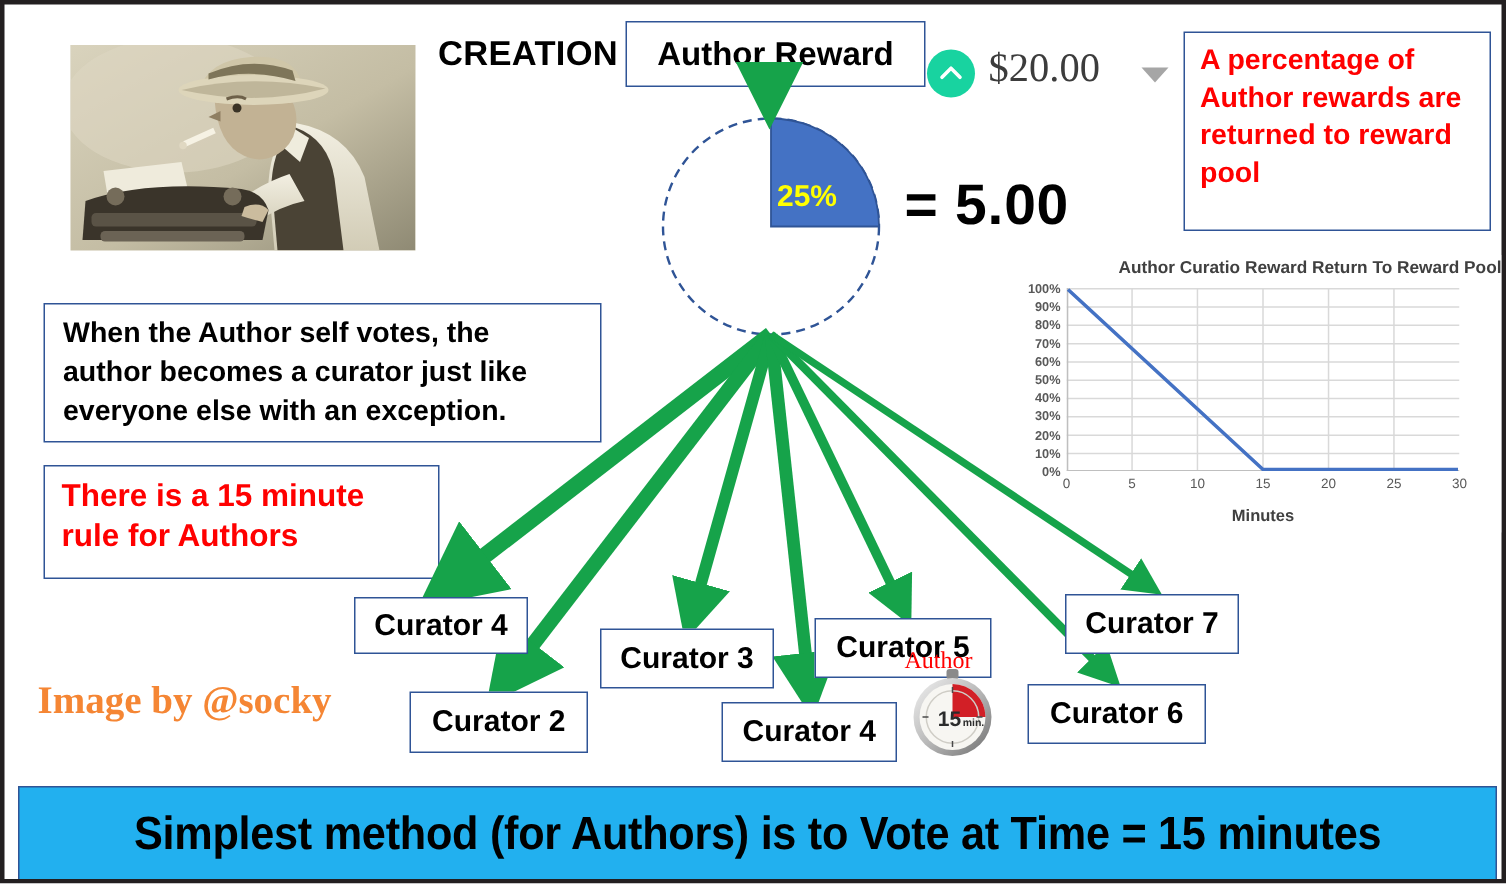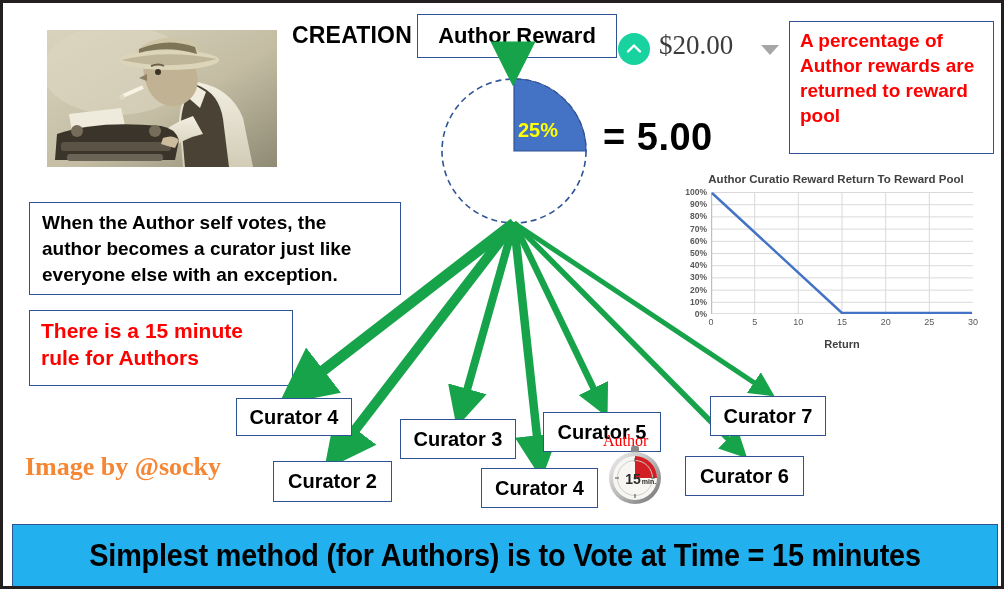--- a/index.html
+++ b/index.html
@@ -39,21 +39,21 @@
             color:#ff0000;font-size:19px;font-weight:bold;line-height:1.32;}
 
   
   #pie{left:437px;top:74px;width:148px;height:148px;}
 
   #eq{left:600px;top:113px;font-size:38px;font-weight:bold;color:#000;
       letter-spacing:.5px;}
 
   
   #chart{left:668px;top:167px;width:330px;height:185px;background:#fff;}
-  #chart-title{position:absolute;left:0;top:3px;width:330px;text-align:center;
+  #chart-title{position:absolute;left:0;top:3px;width:330px;text-align:right;
                font-size:11.5px;font-weight:bold;color:#404040;}
   #plot{position:absolute;left:40px;top:22px;width:262px;height:122px;}
   .ytick{position:absolute;right:100%;margin-right:4px;transform:translateY(-50%);
          font-size:8.5px;color:#595959;white-space:nowrap;font-weight:bold;}
   .xtick{position:absolute;top:100%;margin-top:3px;transform:translateX(-50%);
          font-size:9px;color:#595959;}
   #xaxis-label{position:absolute;left:40px;top:168px;width:262px;text-align:center;
                font-size:11px;font-weight:bold;color:#404040;}
 
   
@@ -208,21 +208,21 @@
       <span class="ytick" style="top:100%">0%</span>
 
       <span class="xtick" style="left:0%">0</span>
       <span class="xtick" style="left:16.67%">5</span>
       <span class="xtick" style="left:33.33%">10</span>
       <span class="xtick" style="left:50%">15</span>
       <span class="xtick" style="left:66.67%">20</span>
       <span class="xtick" style="left:83.33%">25</span>
       <span class="xtick" style="left:100%">30</span>
     </div>
-    <div id="xaxis-label">Return</div>
+    <div id="xaxis-label">Minutes</div>
   </div>
 
   <div class="abs" id="note-black">When the Author self votes, the author becomes a curator just like everyone else with an exception.</div>
   <div class="abs" id="note-rule">There is a 15 minute rule for Authors</div>
 
   <div class="abs" id="credit">Image by @socky</div>
 
   <svg class="abs" id="arrows" viewBox="0 0 1004 589">
     <defs>
       <marker id="ah" markerWidth="5" markerHeight="5" refX="3.4" refY="2.5" orient="auto" markerUnits="strokeWidth">

